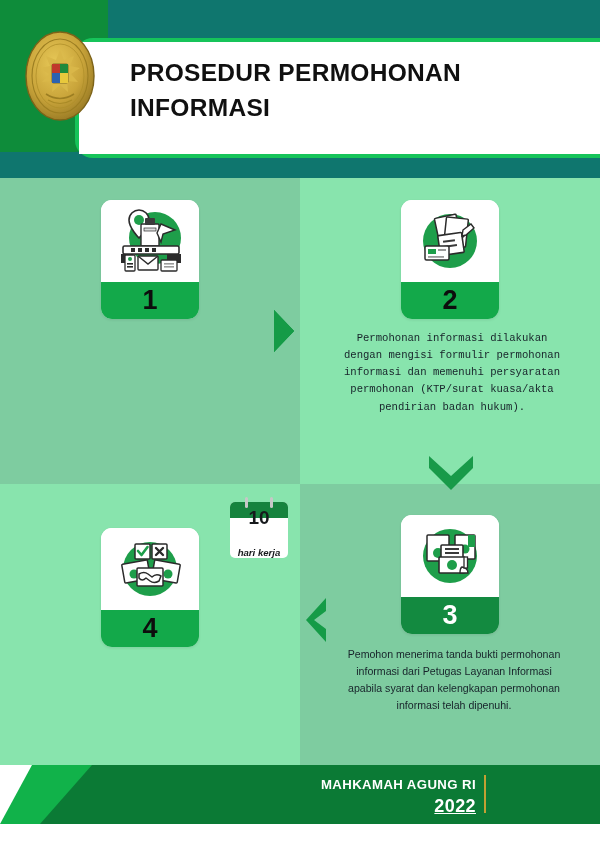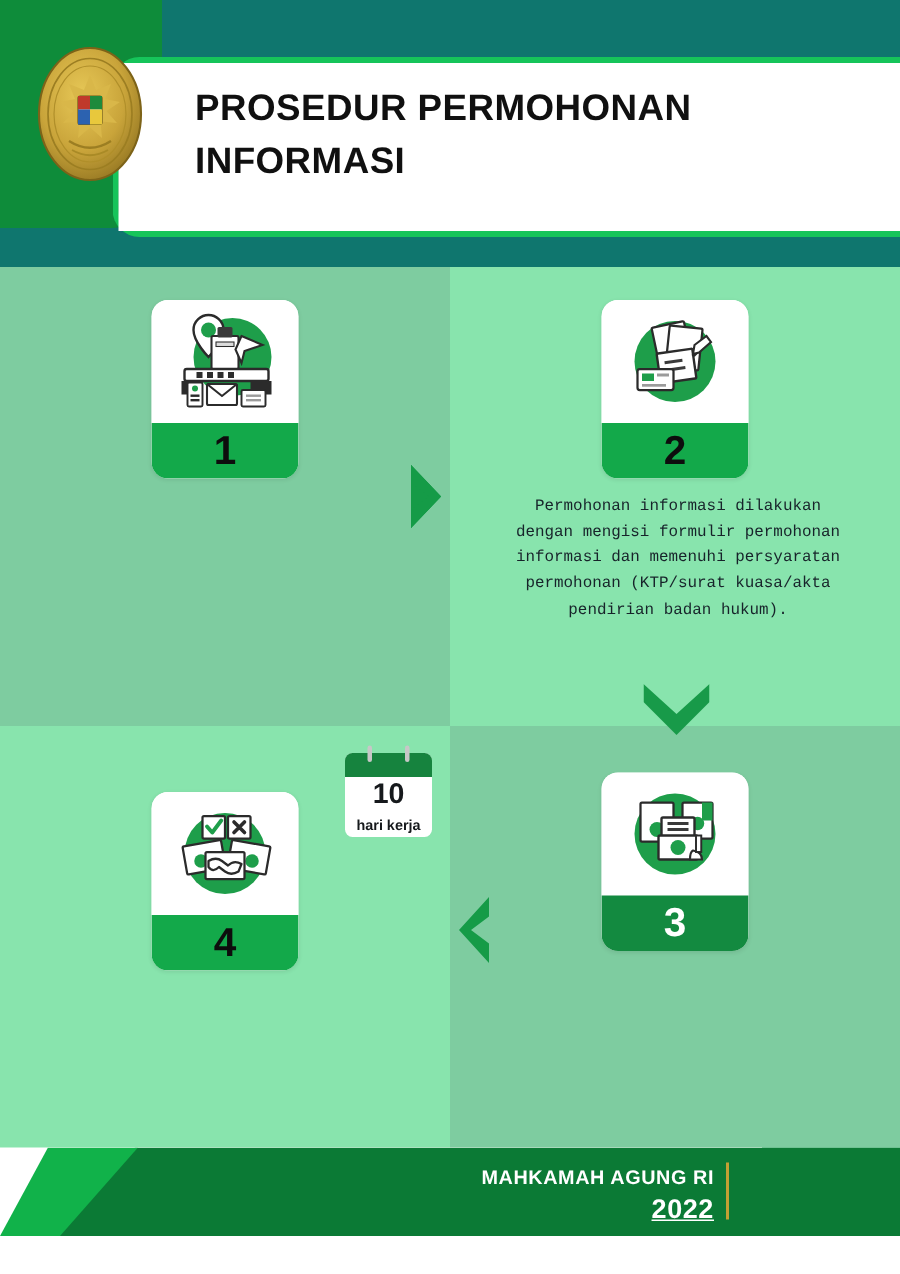--- a/index.html
+++ b/index.html
@@ -102,23 +102,23 @@
   .cal {
     position: absolute; left: 230px; top: 324px;
     width: 58px; height: 56px;
     background: #ffffff; border-radius: 5px;
     overflow: hidden;
   }
   .cal-ring { position: absolute; width: 3px; height: 11px; background: #c7c7c7; border-radius: 2px; top: -5px; }
   .cal-ring.l { left: 15px; }
   .cal-ring.r { left: 40px; }
   .cal-head { height: 16px; background: #16833E; width: 100%; }
-  .cal-body { display: flex; flex-direction: column; align-items: center; justify-content: center; height: 40px; }
+  .cal-body { display: flex; flex-direction: column; align-items: center; justify-content: flex-end; height: 40px; }
   .cal-num { font-size: 19px; font-weight: bold; color: #16191c; line-height: 1; }
-  .cal-label { font-size: 9.6px; font-weight: bold; color: #16191c; margin-top: 6px; }
+  .cal-label { font-size: 9.6px; font-weight: bold; color: #16191c; margin-top: 20px; font-style: italic; }
 
   
   .footer { position: absolute; left: 0; top: 765px; width: 508px; height: 59px; background: #ffffff; padding-left: 32px; }
   .footer-dark {
     position: absolute; left: 0; top: 0; width: 600px; height: 59px;
     background: #0B7A35;
     clip-path: polygon(90px 0, 600px 0, 600px 59px, 38px 59px);
   }
   .footer-bright {
     position: absolute; left: 0; top: 0; width: 260px; height: 59px;
@@ -243,20 +243,21 @@
           <rect x="30" y="25" width="14" height="2" fill="#3a3a3a"></rect>
           <rect x="30" y="29" width="14" height="2" fill="#3a3a3a"></rect>
           <rect x="24" y="34" width="26" height="16" rx="1" fill="#ffffff" stroke="#2b2b2b" stroke-width="1.6"></rect>
           <circle cx="37" cy="42" r="5" fill="#1E9E4A"></circle>
           <path d="M47 44 q6 1 6 6 l-8 0 q0-5 2-6z" fill="#ffffff" stroke="#2b2b2b" stroke-width="1.4"></path>
           <rect x="49" y="34" width="3.5" height="11" fill="#ffffff" stroke="#2b2b2b" stroke-width="1.3"></rect>
         </svg>
       </div>
       <div class="card-num white">3</div>
     </div>
+    <div class="step-text" id="text3">Pemohon menerima tanda bukti permohonan informasi dari Petugas Layanan Informasi apabila syarat dan kelengkapan permohonan informasi telah dipenuhi.</div>
 
     <div class="card" id="card4">
       <div class="card-icon">
         <svg width="70" height="66" viewBox="0 0 70 66">
           <circle cx="35" cy="33" r="27" fill="#1E9E4A"></circle>
           <rect x="20" y="8" width="15" height="15" rx="1" fill="#ffffff" stroke="#2b2b2b" stroke-width="1.5"></rect>
           <path d="M23 15 l3.5 4 l6-8" fill="none" stroke="#1E9E4A" stroke-width="2.6" stroke-linecap="round" stroke-linejoin="round"></path>
           <rect x="37" y="8" width="15" height="15" rx="1" fill="#ffffff" stroke="#2b2b2b" stroke-width="1.5"></rect>
           <path d="M41 12 l7 7 M48 12 l-7 7" stroke="#2b2b2b" stroke-width="2.4" stroke-linecap="round"></path>
           <rect x="8" y="26" width="26" height="19" rx="1" fill="#ffffff" stroke="#2b2b2b" stroke-width="1.5" transform="rotate(-10 21 35)"></rect>

